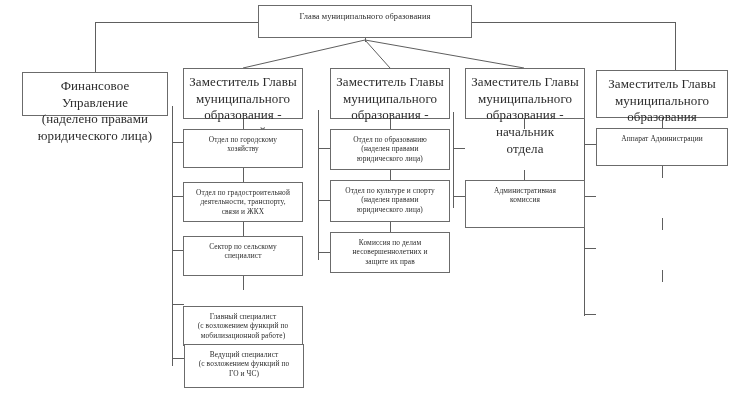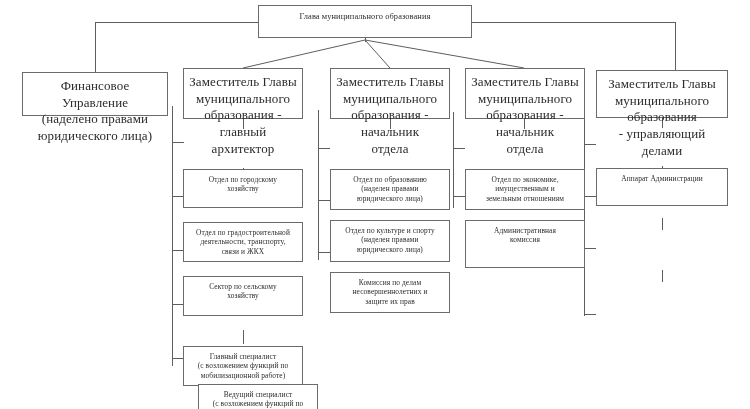--- a/index.html
+++ b/index.html
@@ -53,21 +53,20 @@
     align-items: flex-start;
     padding-top: 6px;
   }
   .node.level1 {
     align-items: flex-start;
     padding-top: 5px;
   }
   .node.level2 {
     align-items: flex-start;
     padding-top: 5px;
-    margin-top: 40px;
   }
   
   .conn {
     position: absolute;
     background: #5e5e5e;
     z-index: 1;
   }
   .conn.h { height: 1px; }
   .conn.v { width: 1px; }
   svg.diagonals {
@@ -158,28 +157,28 @@
     <span class="node-label">Отдел по городскому
 хозяйству</span>
   </div>
   <div class="node level2" style="left:183px; top:182px; width:120px; height:40px;">
     <span class="node-label">Отдел по градостроительной
 деятельности, транспорту,
 связи и ЖКХ</span>
   </div>
   <div class="node level2" style="left:183px; top:236px; width:120px; height:40px;">
     <span class="node-label">Сектор по сельскому
-хозяйству</span>
+специалист</span>
   </div>
   <div class="node level2" style="left:183px; top:306px; width:120px; height:40px;">
     <span class="node-label">Главный специалист
 (с возложением функций по
 мобилизационной работе)</span>
   </div>
-  <div class="node level2" style="left:198px; top:344px; width:120px; height:56px;">
+  <div class="node level2" style="left:184px; top:344px; width:120px; height:44px;">
     <span class="node-label">Ведущий специалист
 (с возложением функций по
 ГО и ЧС)</span>
   </div>
 
   <div class="node level1" style="left:330px; top:68px; width:120px; height:51px;">
     <span class="node-label">Заместитель Главы
 муниципального
 образования - начальник
 отдела</span>
@@ -199,25 +198,20 @@
 несовершеннолетних и
 защите их прав</span>
   </div>
 
   <div class="node level1" style="left:465px; top:68px; width:120px; height:51px;">
     <span class="node-label">Заместитель Главы
 муниципального
 образования - начальник
 отдела</span>
   </div>
-  <div class="node level2" style="left:465px; top:129px; width:120px; height:41px;">
-    <span class="node-label">Отдел по экономике,
-имущественным и
-земельным отношениям</span>
-  </div>
   <div class="node level2" style="left:465px; top:180px; width:120px; height:48px;">
     <span class="node-label">Административная
 комиссия</span>
   </div>
 
   <div class="node level1" style="left:596px; top:70px; width:132px; height:48px;">
     <span class="node-label">Заместитель Главы
 муниципального образования
 - управляющий делами</span>
   </div>

